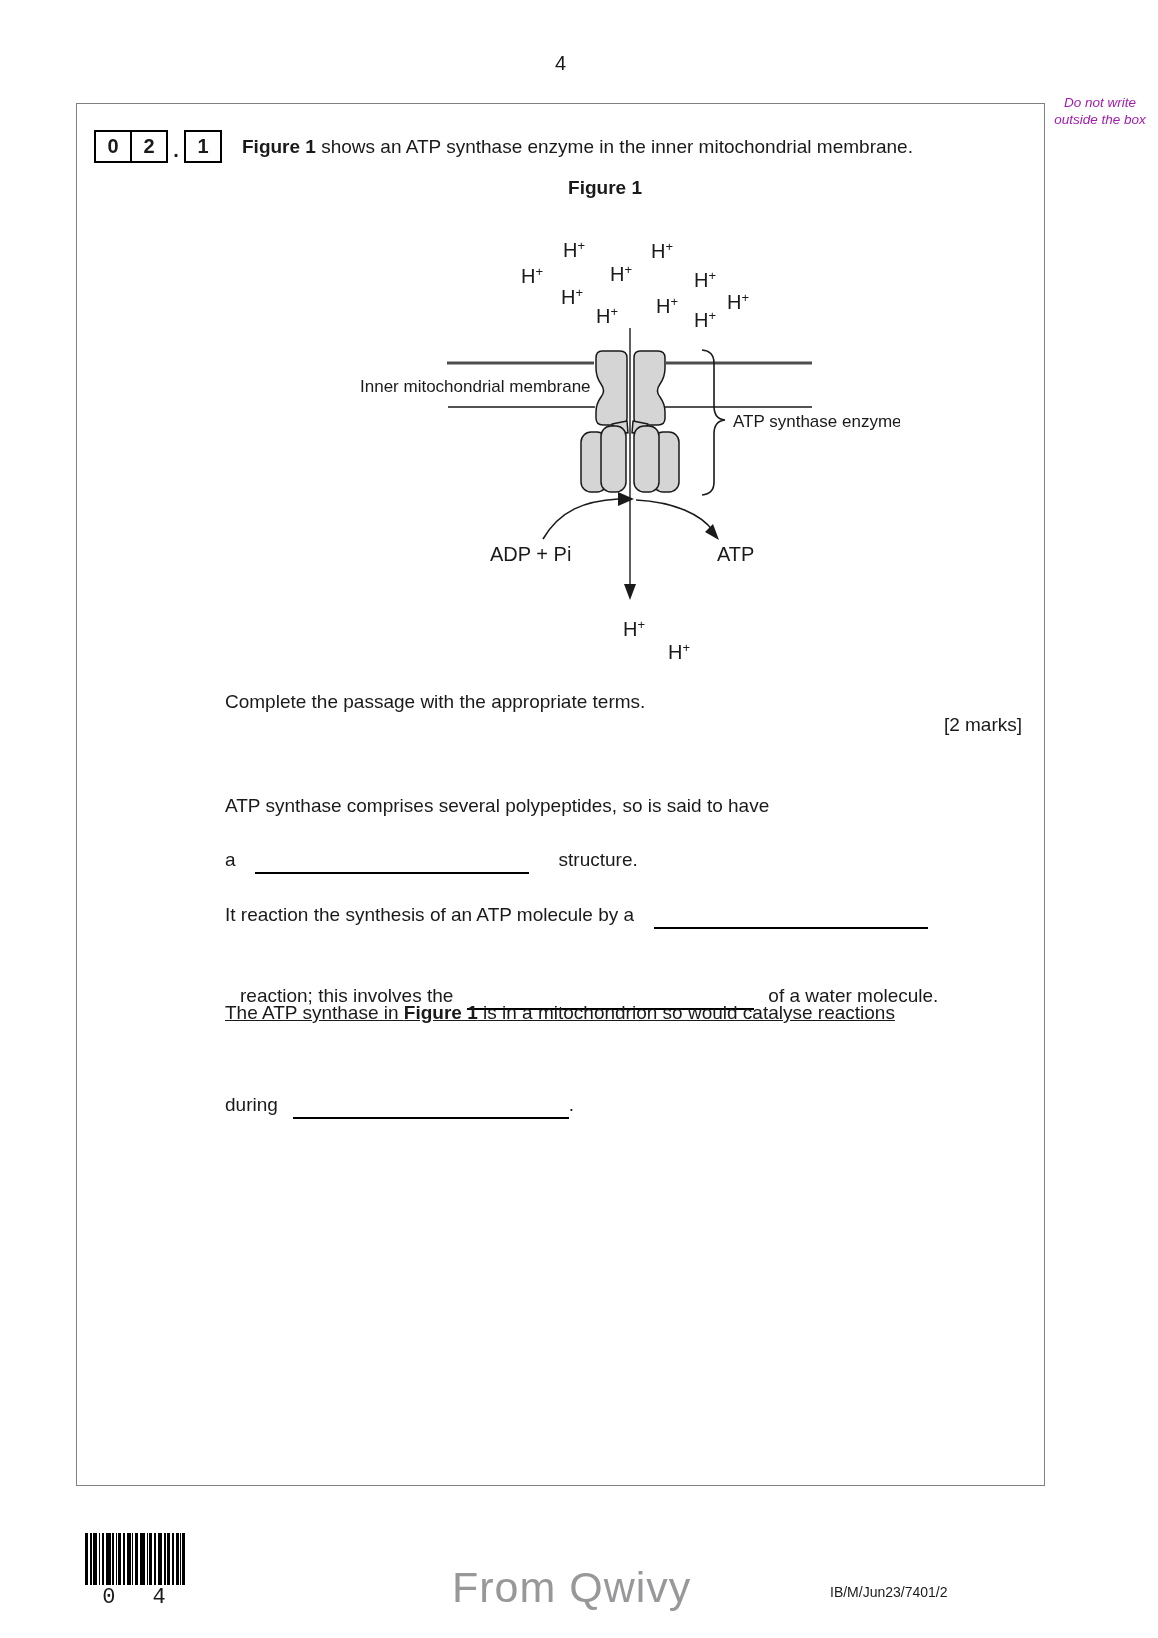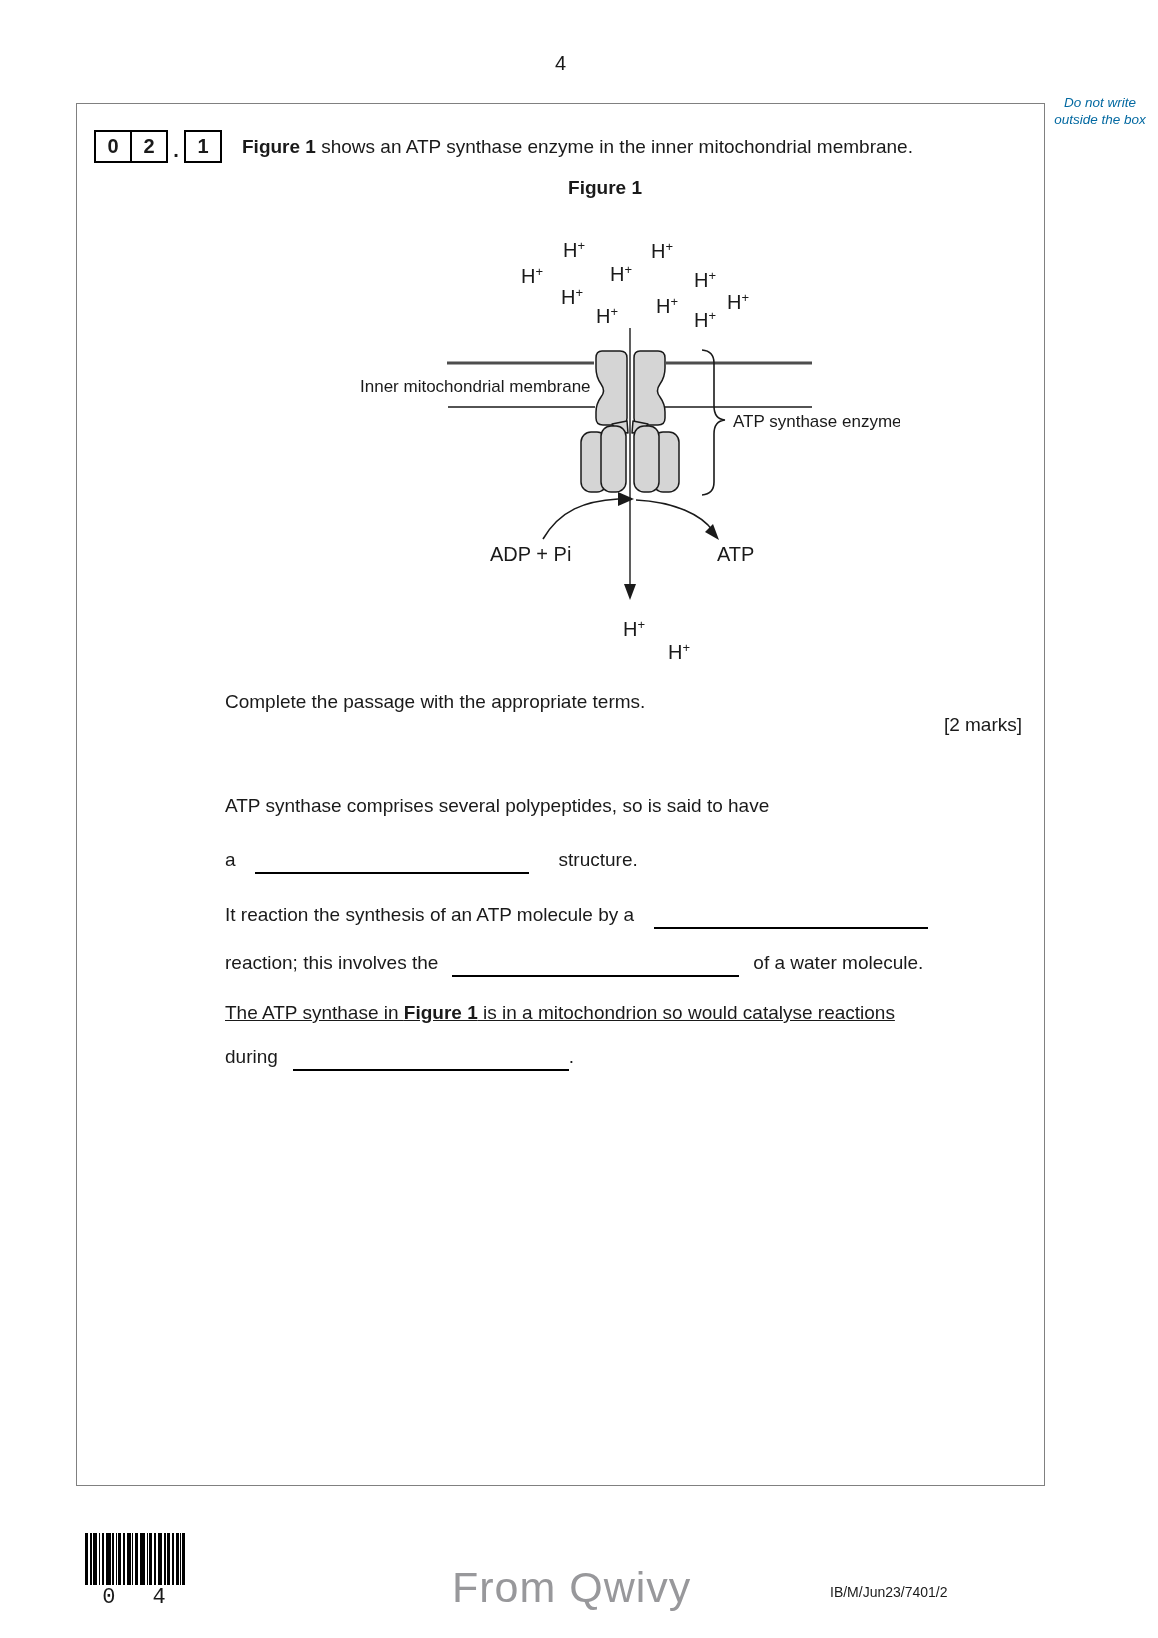--- a/index.html
+++ b/index.html
@@ -12,21 +12,21 @@
   *{margin:0;padding:0;box-sizing:border-box;}
   html,body{background:#fff;}
   body{
     width:1158px;height:1638px;position:relative;overflow:hidden;
     font-family:"Liberation Sans", sans-serif;color:var(--ink);
   }
   .abs{position:absolute;}
   .page-number{left:76px;top:52px;width:969px;text-align:center;font-size:20px;}
   .side-note{
     left:1048px;top:94px;width:104px;text-align:center;
-    font-style:italic;font-size:13.5px;line-height:17px;color:#0369a1;
+    font-style:italic;font-size:13.5px;line-height:17px;color:#a21caf;
   }
   .content-box{
     left:76px;top:103px;width:969px;height:1383px;
     border:1px solid var(--box-border);background:#fff;
   }
   .qnum{left:94px;top:130px;display:flex;align-items:flex-end;}
   .qcell{
     width:38px;height:33px;border:2px solid #000;background:#fff;
     font-weight:bold;font-size:20px;text-align:center;line-height:29px;
   }
@@ -35,23 +35,23 @@
   .qcell.sub{margin-left:0;}
   .intro{left:242px;top:136px;font-size:19px;white-space:pre-wrap;}
   .figure-title{left:505px;top:177px;width:200px;text-align:center;font-weight:bold;font-size:19px;}
   .figure-svg{left:330px;top:225px;}
   .instruction{left:225px;top:691px;font-size:19px;}
   .marks{left:700px;top:714px;width:322px;text-align:right;font-weight:normal;font-size:19px;}
   .pline{left:225px;font-size:19px;white-space:pre-wrap;}
   .pl1{top:795px;}
   .pl2{top:849px;}
   .pl3{top:904px;}
-  .pl4{top:952px;}
+  .pl4{top:985px;margin-left:15px;}
   .pl5{top:1002px;text-decoration:underline;}
-  .pl6{top:1046px;}
+  .pl6{top:1094px;}
   .blank{
     display:inline-block;border-bottom:2px solid #000;height:10px;
     vertical-align:-8px;
   }
   .blank.b2{width:274px;margin-left:19px;}
   .blank.b3{width:274px;margin-left:20px;}
   .blank.b4{width:287px;margin-left:14px;}
   .blank.b6{width:276px;margin-left:15px;}
   .after-blank{margin-left:30px;}
   .after-blank4{margin-left:14px;}

